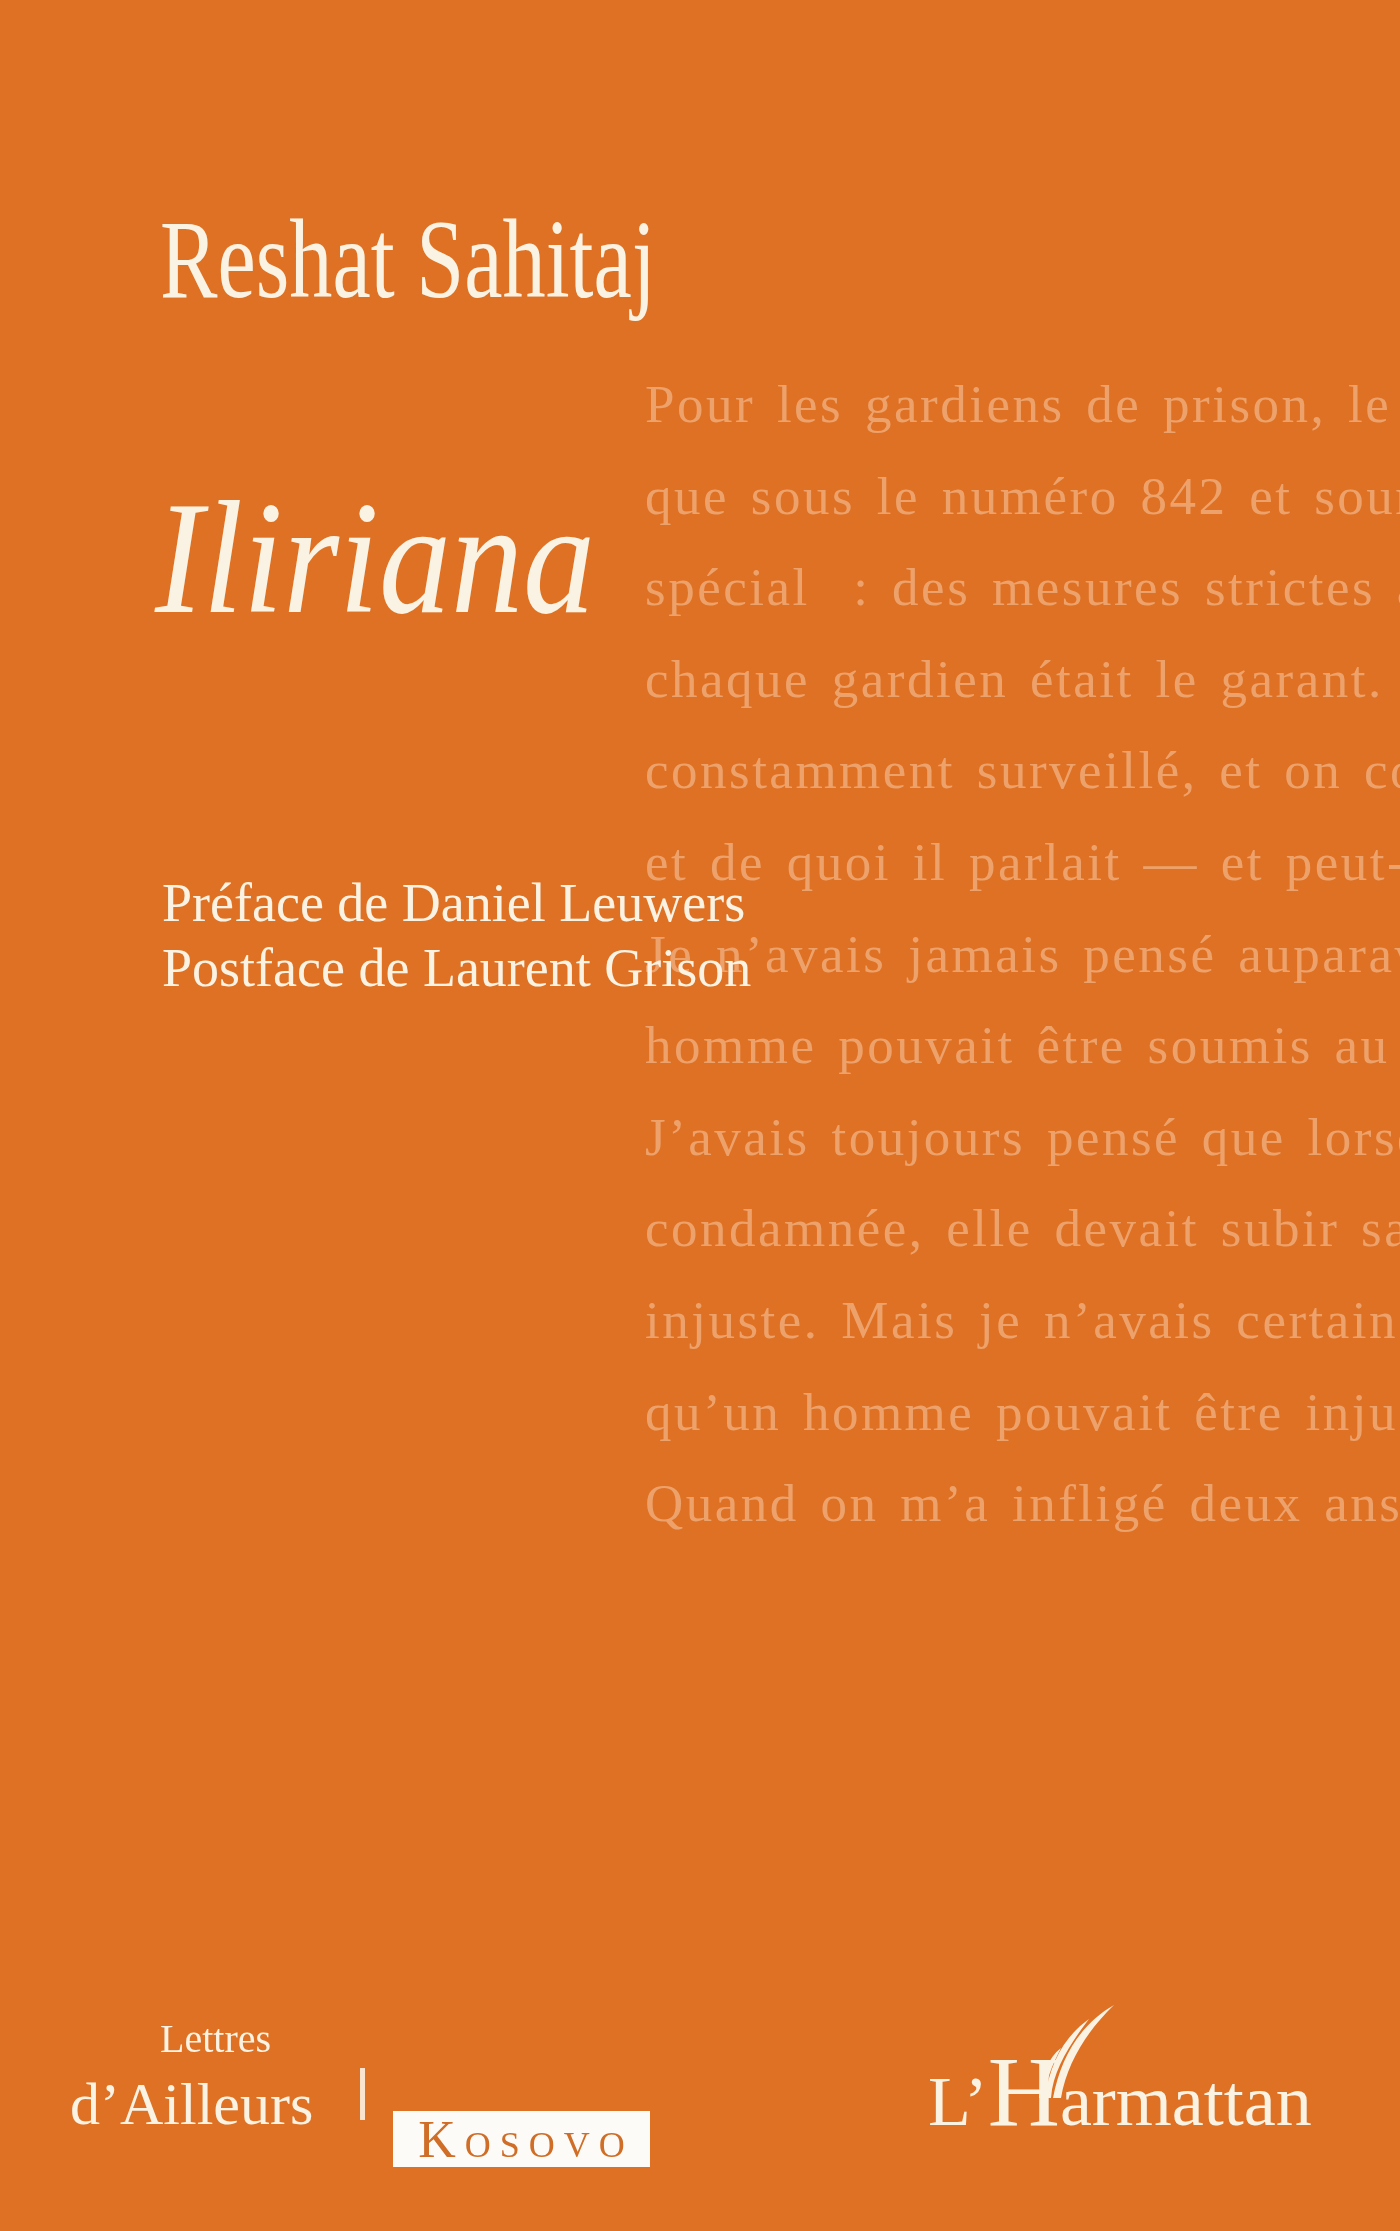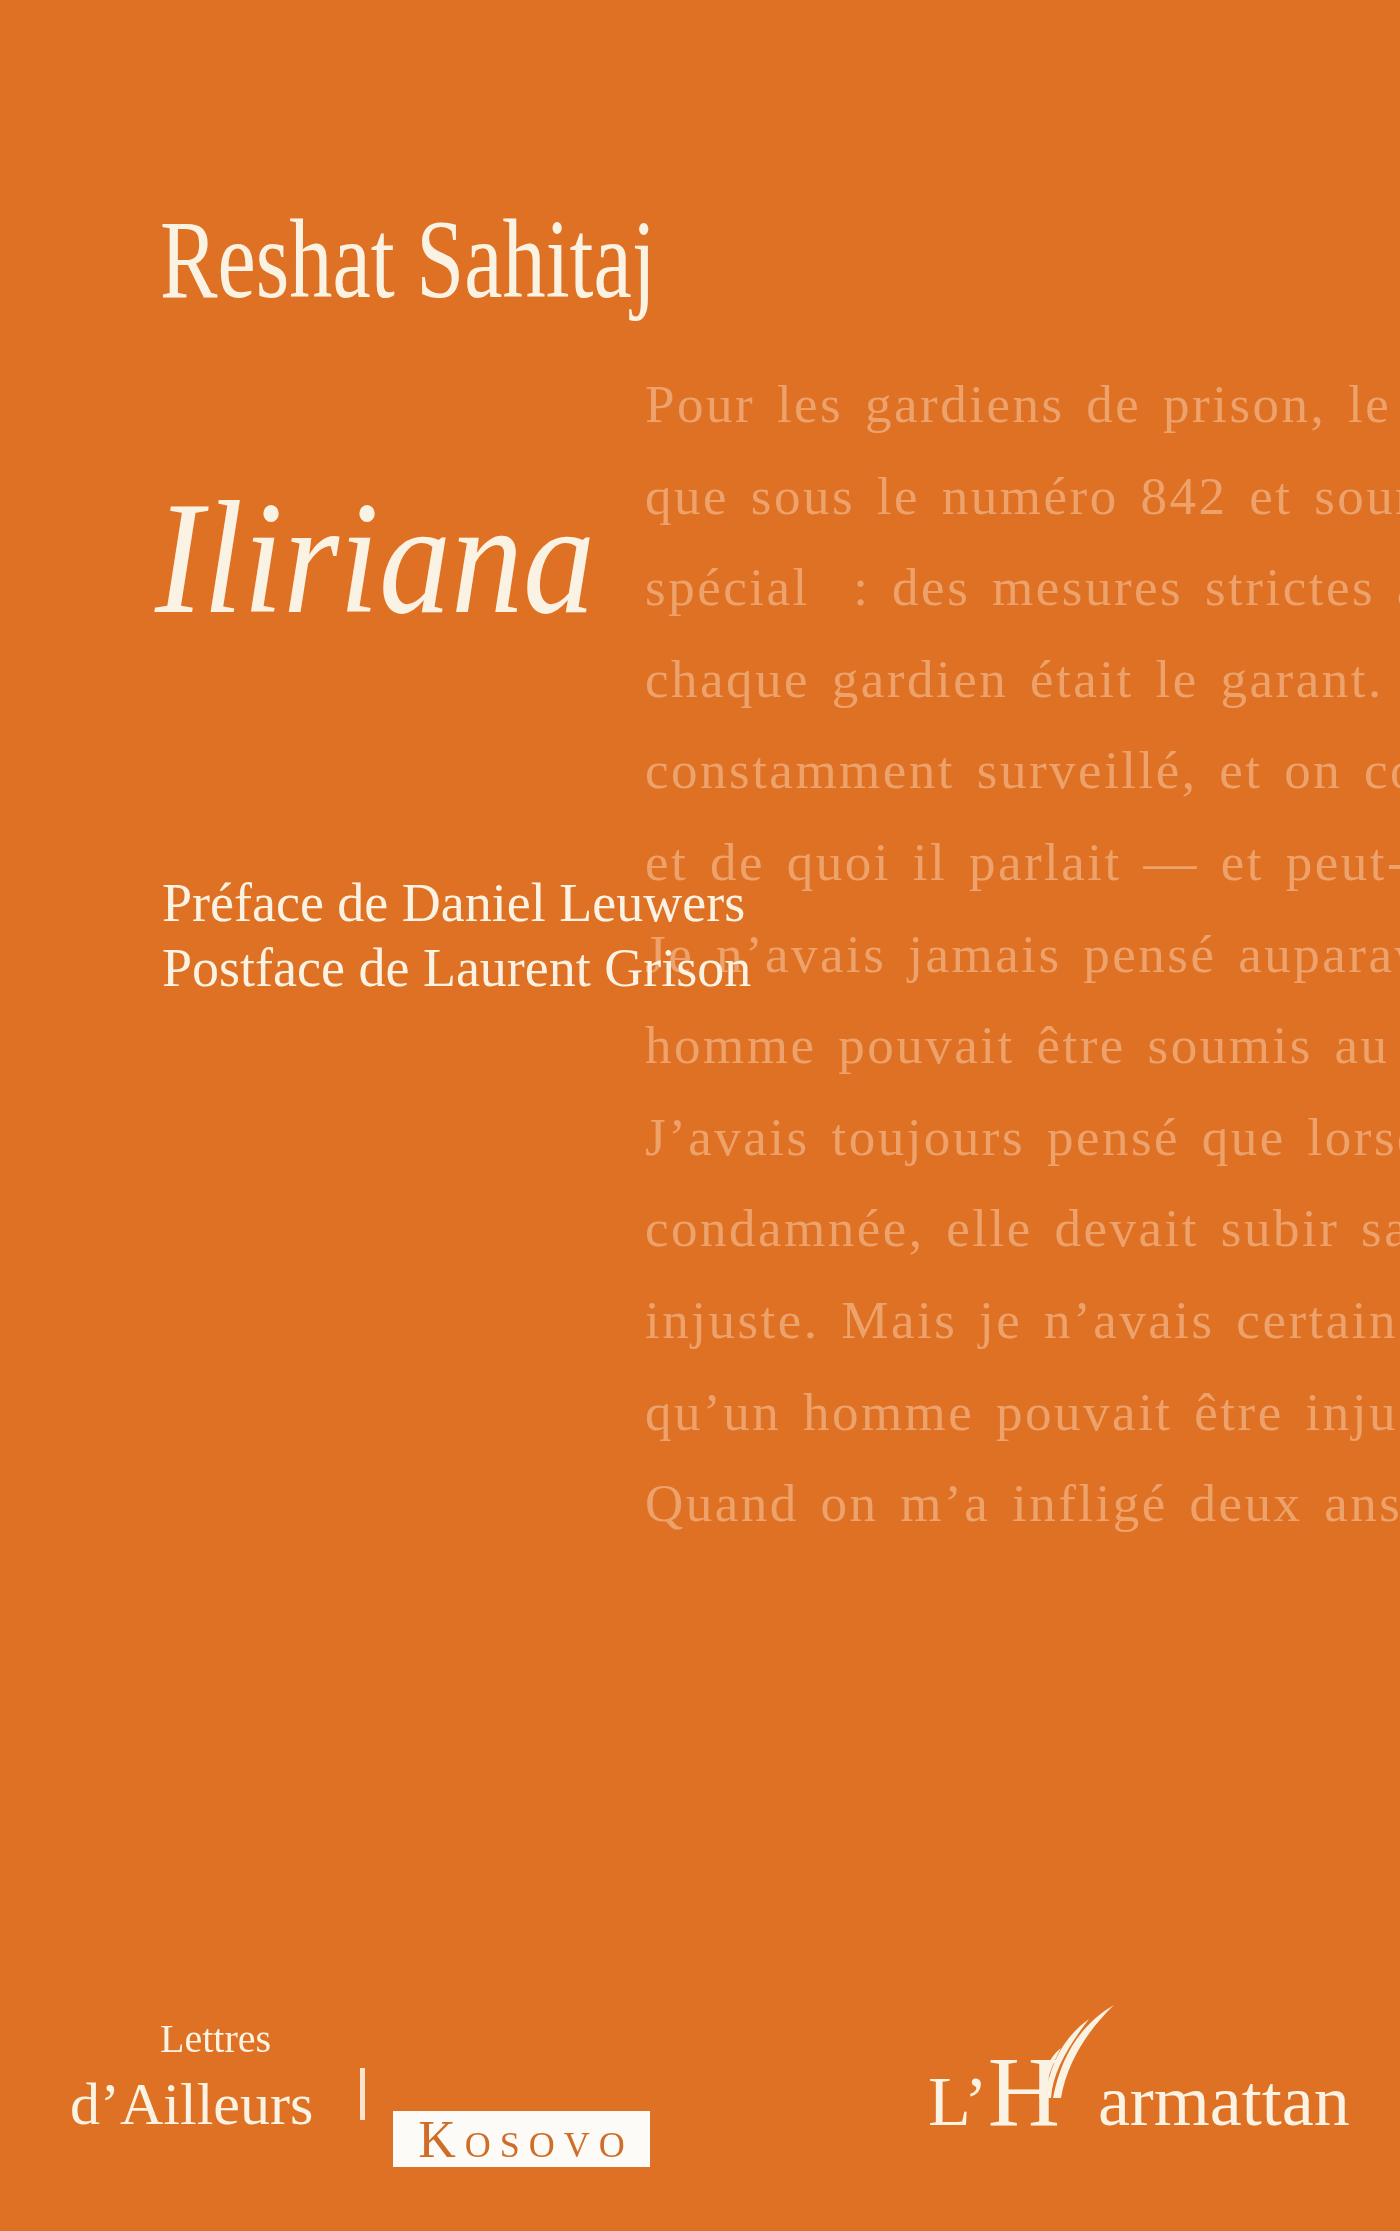--- a/index.html
+++ b/index.html
@@ -59,21 +59,21 @@
   .series-box span{
     font-variant:small-caps;font-size:52px;letter-spacing:9px;
     color:#D06E28;white-space:nowrap;padding-left:9px;
   }
   .publisher{
     position:absolute;left:928px;top:2034px;
     display:flex;align-items:baseline;color:#FAF3E3;white-space:nowrap;
   }
   .pub-l{font-size:70px;}
   .pub-h{font-size:100px;}
-  .pub-rest{font-size:72px;margin-left:38px;}
+  .pub-rest{font-size:72px;}
   .feather{
     position:absolute;left:1038px;top:2004px;width:85px;height:97px;
     pointer-events:none;
   }
   .feather path{fill:#FAF3E3;}
 </style>
 </head>
 <body>
 
 <div class="cover">

